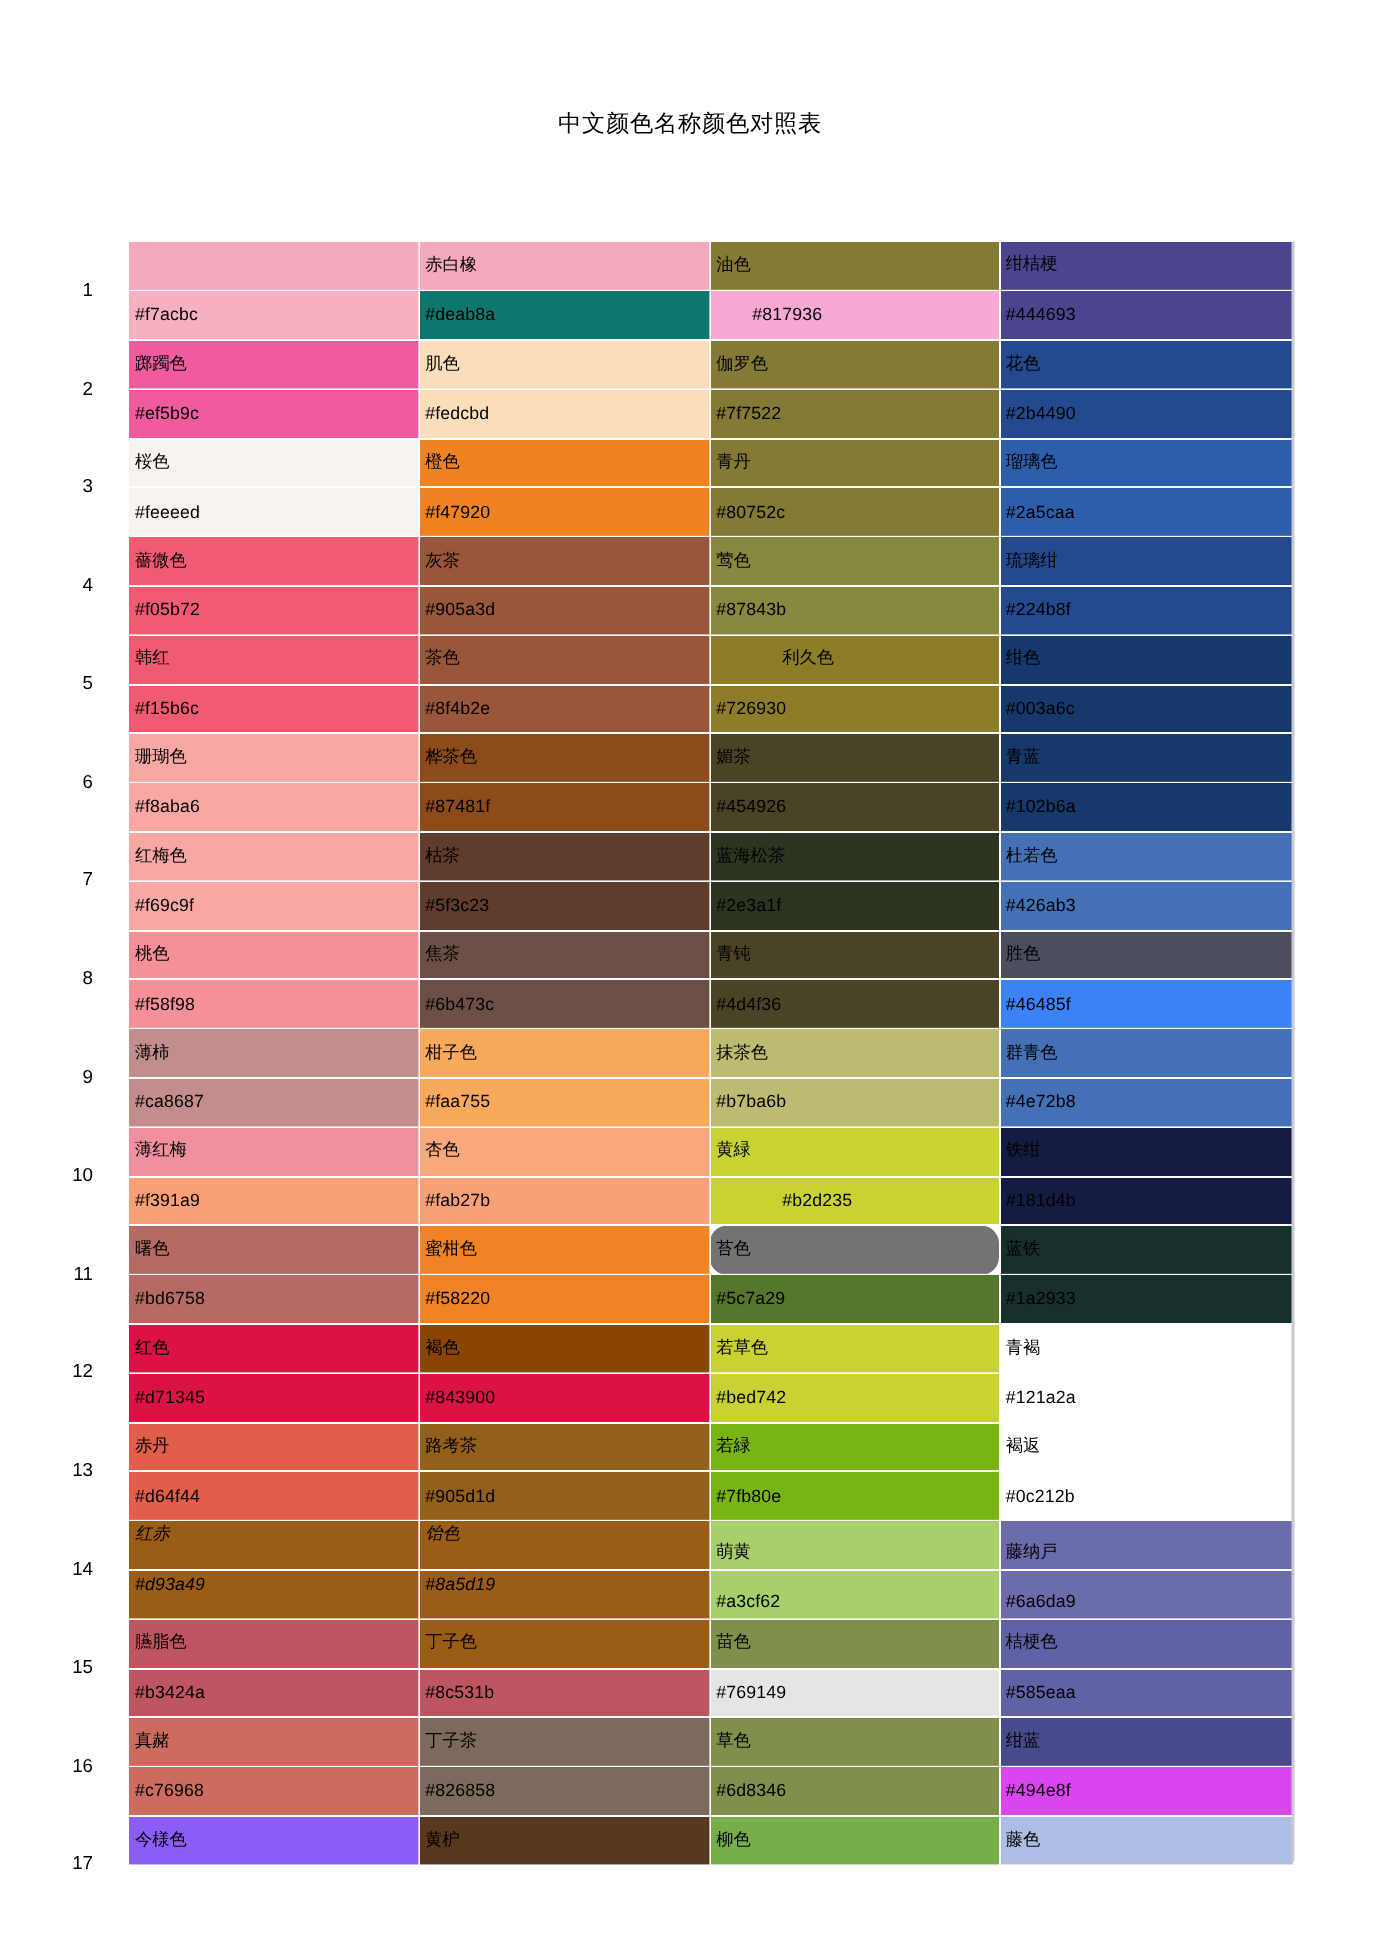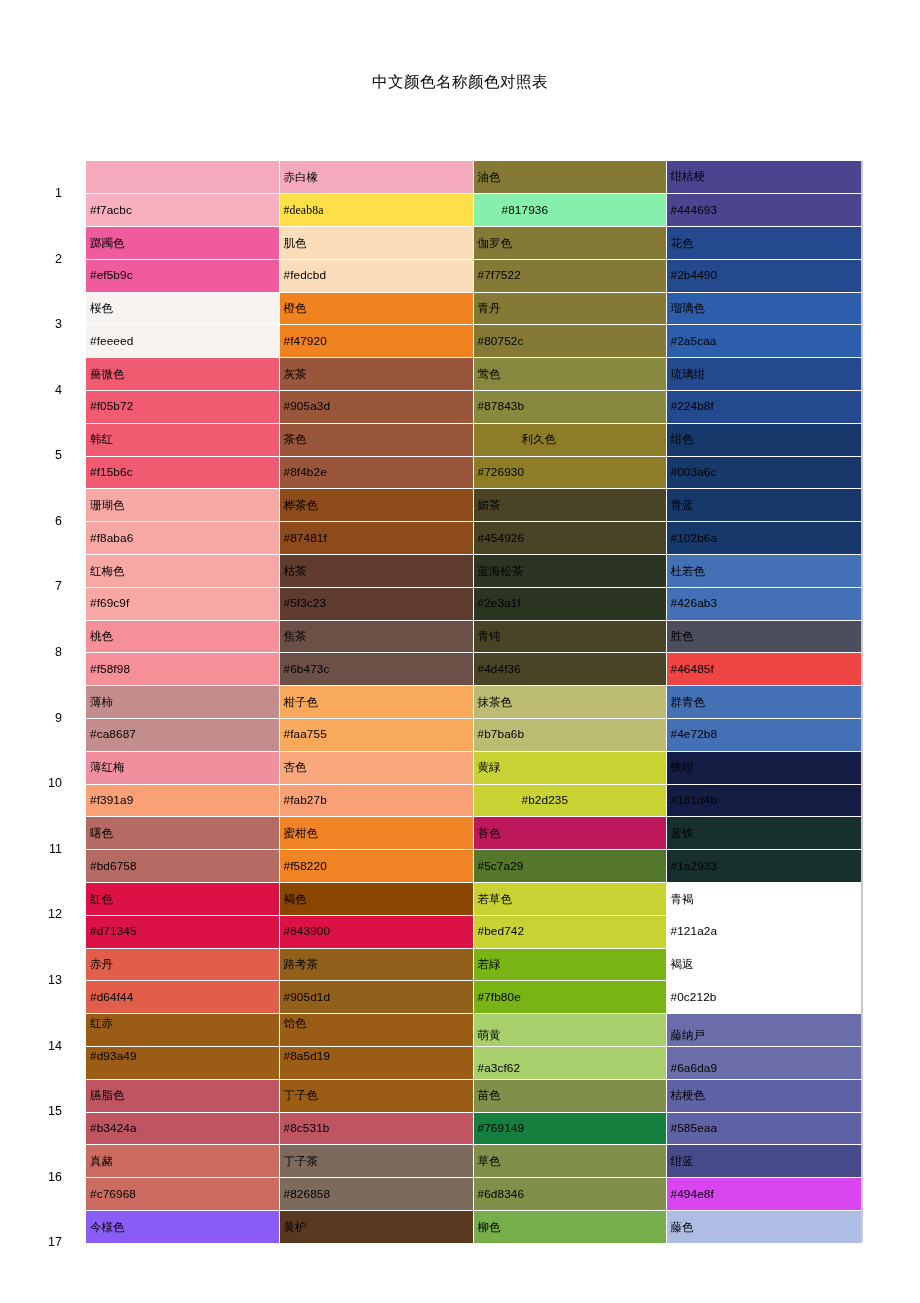--- a/index.html
+++ b/index.html
@@ -79,21 +79,21 @@
     height: 32.8px;
     padding-left: 4px;
     border-right: 1px solid rgba(255,255,255,0.45);
     border-bottom: 1px solid rgba(255,255,255,0.30);
     overflow: hidden;
     white-space: nowrap;
   }
   td.swatch.name-cell { vertical-align: middle; }
   td.swatch.hex-cell  { vertical-align: middle; }
 
-  td.swatch.align-top    { vertical-align: top;    padding-top: 3px; }
+  td.swatch.align-top    { vertical-align: top;    padding-top: 3px; font-style: italic; }
   td.swatch.align-bottom { vertical-align: bottom; padding-bottom: 4px; }
 
   .cell-text {
     display: inline-block;
     font-size: 11.5px;
     color: #000;
   }
   .hex-text {
     font-size: 11.8px;
     letter-spacing: 0.1px;
@@ -129,22 +129,22 @@
       <tbody>
           <tr>
             <td class="rownum" rowspan="2">1</td>
             <td class="swatch name-cell" style="background: rgb(244, 169, 188);"><span class="cell-text"></span></td>
             <td class="swatch name-cell" style="background: rgb(244, 169, 188);"><span class="cell-text">赤白橡</span></td>
             <td class="swatch name-cell" style="background: rgb(132, 122, 54);"><span class="cell-text">油色</span></td>
             <td class="swatch name-cell" style="background: rgb(75, 69, 144); font-family: Liberation Mono, monospace;"><span class="cell-text">绀桔梗</span></td>
           </tr>
           <tr>
             <td class="swatch hex-cell" style="background: rgb(246, 176, 192);"><span class="cell-text hex-text">#f7acbc</span></td>
-            <td class="swatch hex-cell" style="background: #fde047; font-family: Liberation Serif, serif;"><span class="cell-text hex-text">#deab8a</span></td>
-            <td class="swatch hex-cell" style="background: #86efac; padding-left: 28px;"><span class="cell-text hex-text">#817936</span></td>
+            <td class="swatch hex-cell" style="background: #0f766e;"><span class="cell-text hex-text">#deab8a</span></td>
+            <td class="swatch hex-cell" style="background: #f9a8d4; padding-left: 28px;"><span class="cell-text hex-text">#817936</span></td>
             <td class="swatch hex-cell" style="background: rgb(75, 69, 144);"><span class="cell-text hex-text">#444693</span></td>
           </tr>
           <tr>
             <td class="rownum" rowspan="2">2</td>
             <td class="swatch name-cell" style="background: rgb(239, 91, 156);"><span class="cell-text">踯躅色</span></td>
             <td class="swatch name-cell" style="background: rgb(251, 221, 185);"><span class="cell-text">肌色</span></td>
             <td class="swatch name-cell" style="background: rgb(132, 122, 54);"><span class="cell-text">伽罗色</span></td>
             <td class="swatch name-cell" style="background: rgb(36, 73, 142);"><span class="cell-text">花色</span></td>
           </tr>
           <tr>
@@ -222,21 +222,21 @@
             <td class="rownum" rowspan="2">8</td>
             <td class="swatch name-cell" style="background: rgb(245, 143, 152);"><span class="cell-text">桃色</span></td>
             <td class="swatch name-cell" style="background: rgb(108, 79, 71);"><span class="cell-text">焦茶</span></td>
             <td class="swatch name-cell" style="background: rgb(74, 68, 39);"><span class="cell-text">青钝</span></td>
             <td class="swatch name-cell" style="background: rgb(76, 78, 94);"><span class="cell-text">胜色</span></td>
           </tr>
           <tr>
             <td class="swatch hex-cell" style="background: rgb(245, 143, 152);"><span class="cell-text hex-text">#f58f98</span></td>
             <td class="swatch hex-cell" style="background: rgb(108, 79, 71);"><span class="cell-text hex-text">#6b473c</span></td>
             <td class="swatch hex-cell" style="background: rgb(74, 68, 39);"><span class="cell-text hex-text">#4d4f36</span></td>
-            <td class="swatch hex-cell" style="background: #ef4444;"><span class="cell-text hex-text">#46485f</span></td>
+            <td class="swatch hex-cell" style="background: #3b82f6;"><span class="cell-text hex-text">#46485f</span></td>
           </tr>
           <tr>
             <td class="rownum" rowspan="2">9</td>
             <td class="swatch name-cell" style="background: rgb(194, 141, 140);"><span class="cell-text">薄柿</span></td>
             <td class="swatch name-cell" style="background: rgb(249, 169, 92);"><span class="cell-text">柑子色</span></td>
             <td class="swatch name-cell" style="background: rgb(187, 187, 114);"><span class="cell-text">抹茶色</span></td>
             <td class="swatch name-cell" style="background: rgb(68, 112, 181);"><span class="cell-text">群青色</span></td>
           </tr>
           <tr>
             <td class="swatch hex-cell" style="background: rgb(194, 141, 140);"><span class="cell-text hex-text">#ca8687</span></td>
@@ -254,21 +254,21 @@
           <tr>
             <td class="swatch hex-cell" style="background: rgb(249, 160, 119);"><span class="cell-text hex-text">#f391a9</span></td>
             <td class="swatch hex-cell" style="background: rgb(249, 160, 119);"><span class="cell-text hex-text">#fab27b</span></td>
             <td class="swatch hex-cell" style="background: rgb(200, 211, 51); padding-left: 48px;"><span class="cell-text hex-text">#b2d235</span></td>
             <td class="swatch hex-cell" style="background: rgb(20, 28, 68);"><span class="cell-text hex-text">#181d4b</span></td>
           </tr>
           <tr>
             <td class="rownum" rowspan="2">11</td>
             <td class="swatch name-cell" style="background: rgb(181, 106, 99);"><span class="cell-text">曙色</span></td>
             <td class="swatch name-cell" style="background: rgb(240, 131, 36);"><span class="cell-text">蜜柑色</span></td>
-            <td class="swatch name-cell" style="background: #be185d;"><span class="cell-text">苔色</span></td>
+            <td class="swatch name-cell" style="background: #737373; border-radius: 12px;"><span class="cell-text">苔色</span></td>
             <td class="swatch name-cell" style="background: rgb(23, 48, 46);"><span class="cell-text">蓝铁</span></td>
           </tr>
           <tr>
             <td class="swatch hex-cell" style="background: rgb(181, 106, 99);"><span class="cell-text hex-text">#bd6758</span></td>
             <td class="swatch hex-cell" style="background: rgb(240, 131, 36);"><span class="cell-text hex-text">#f58220</span></td>
             <td class="swatch hex-cell" style="background: rgb(85, 119, 43);"><span class="cell-text hex-text">#5c7a29</span></td>
             <td class="swatch hex-cell" style="background: rgb(23, 48, 46);"><span class="cell-text hex-text">#1a2933</span></td>
           </tr>
           <tr>
             <td class="rownum" rowspan="2">12</td>
@@ -312,21 +312,21 @@
           <tr>
             <td class="rownum" rowspan="2">15</td>
             <td class="swatch name-cell" style="background: rgb(191, 85, 97);"><span class="cell-text">臙脂色</span></td>
             <td class="swatch name-cell" style="background: rgb(155, 92, 21);"><span class="cell-text">丁子色</span></td>
             <td class="swatch name-cell" style="background: rgb(128, 144, 75);"><span class="cell-text">苗色</span></td>
             <td class="swatch name-cell" style="background: rgb(95, 98, 165);"><span class="cell-text">桔梗色</span></td>
           </tr>
           <tr>
             <td class="swatch hex-cell" style="background: rgb(191, 85, 97);"><span class="cell-text hex-text">#b3424a</span></td>
             <td class="swatch hex-cell" style="background: rgb(191, 85, 97);"><span class="cell-text hex-text">#8c531b</span></td>
-            <td class="swatch hex-cell" style="background: #15803d;"><span class="cell-text hex-text">#769149</span></td>
+            <td class="swatch hex-cell" style="background: #e5e5e5;"><span class="cell-text hex-text">#769149</span></td>
             <td class="swatch hex-cell" style="background: rgb(95, 98, 165);"><span class="cell-text hex-text">#585eaa</span></td>
           </tr>
           <tr>
             <td class="rownum" rowspan="2">16</td>
             <td class="swatch name-cell" style="background: rgb(204, 108, 96);"><span class="cell-text">真赭</span></td>
             <td class="swatch name-cell" style="background: rgb(126, 106, 92);"><span class="cell-text">丁子茶</span></td>
             <td class="swatch name-cell" style="background: rgb(128, 144, 75);"><span class="cell-text">草色</span></td>
             <td class="swatch name-cell" style="background: rgb(71, 75, 140);"><span class="cell-text">绀蓝</span></td>
           </tr>
           <tr>

